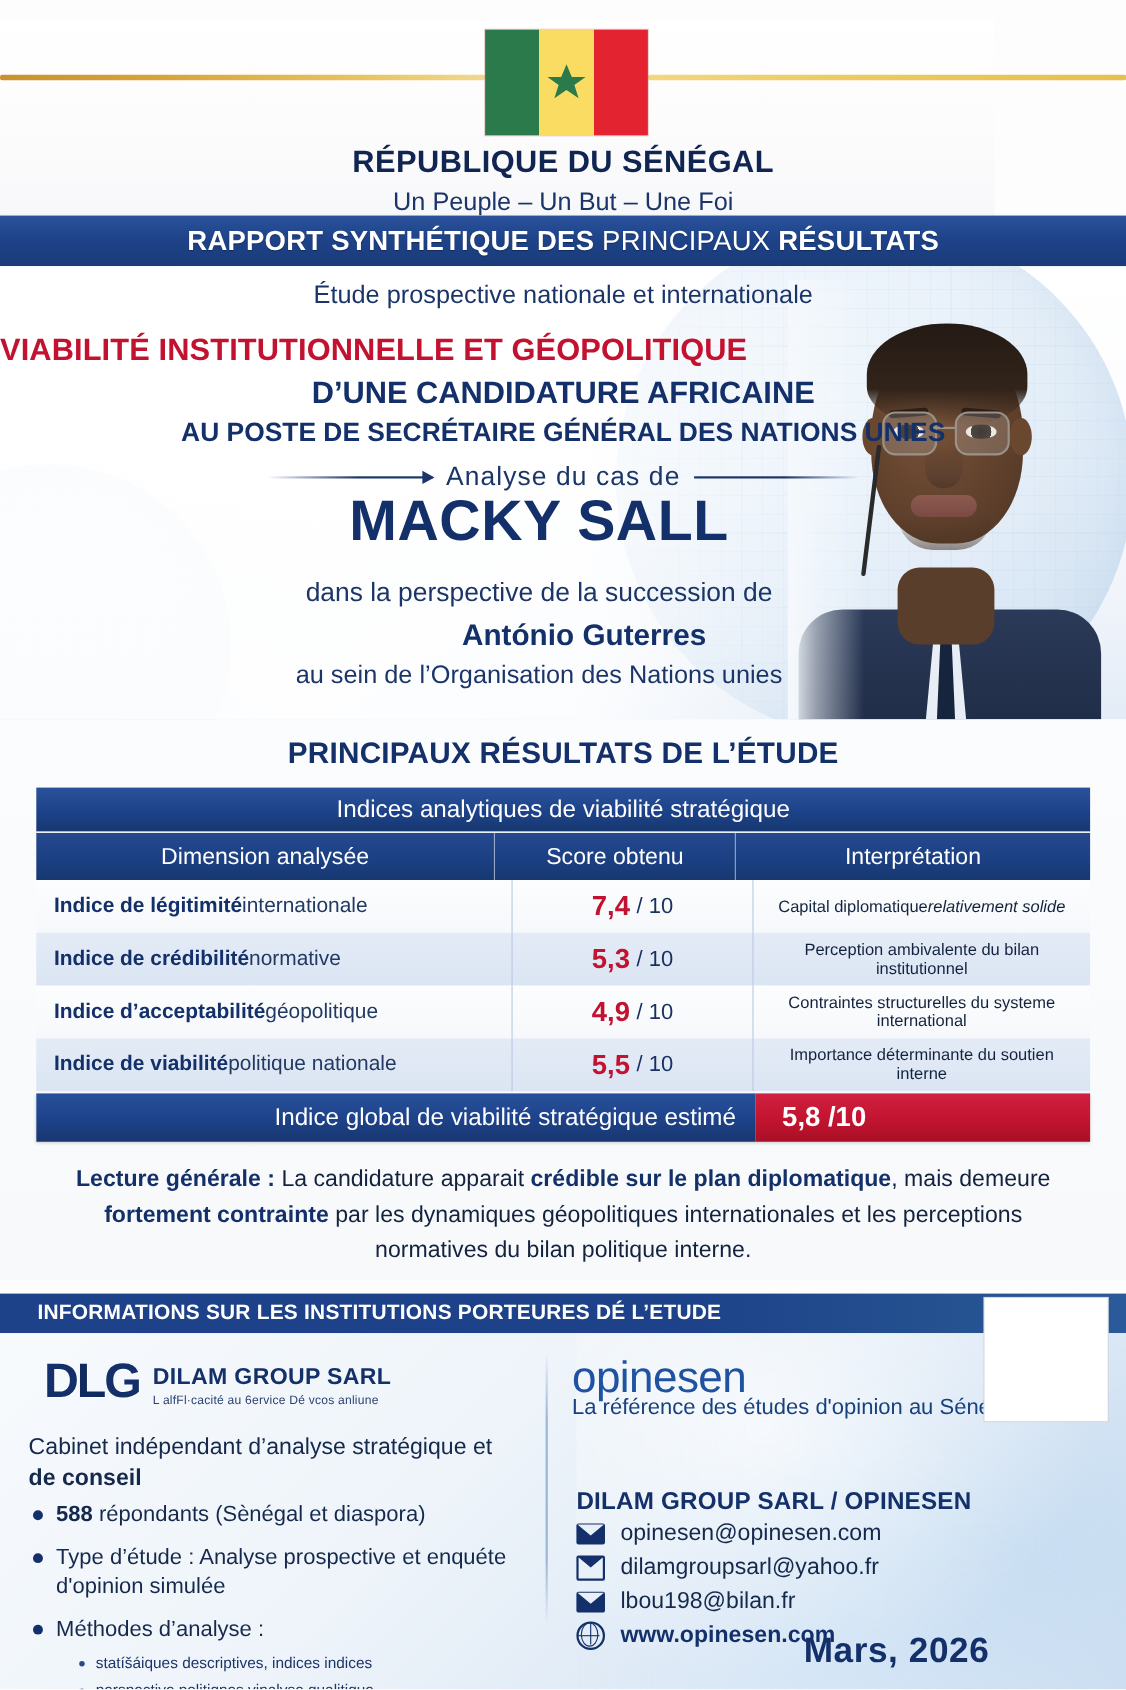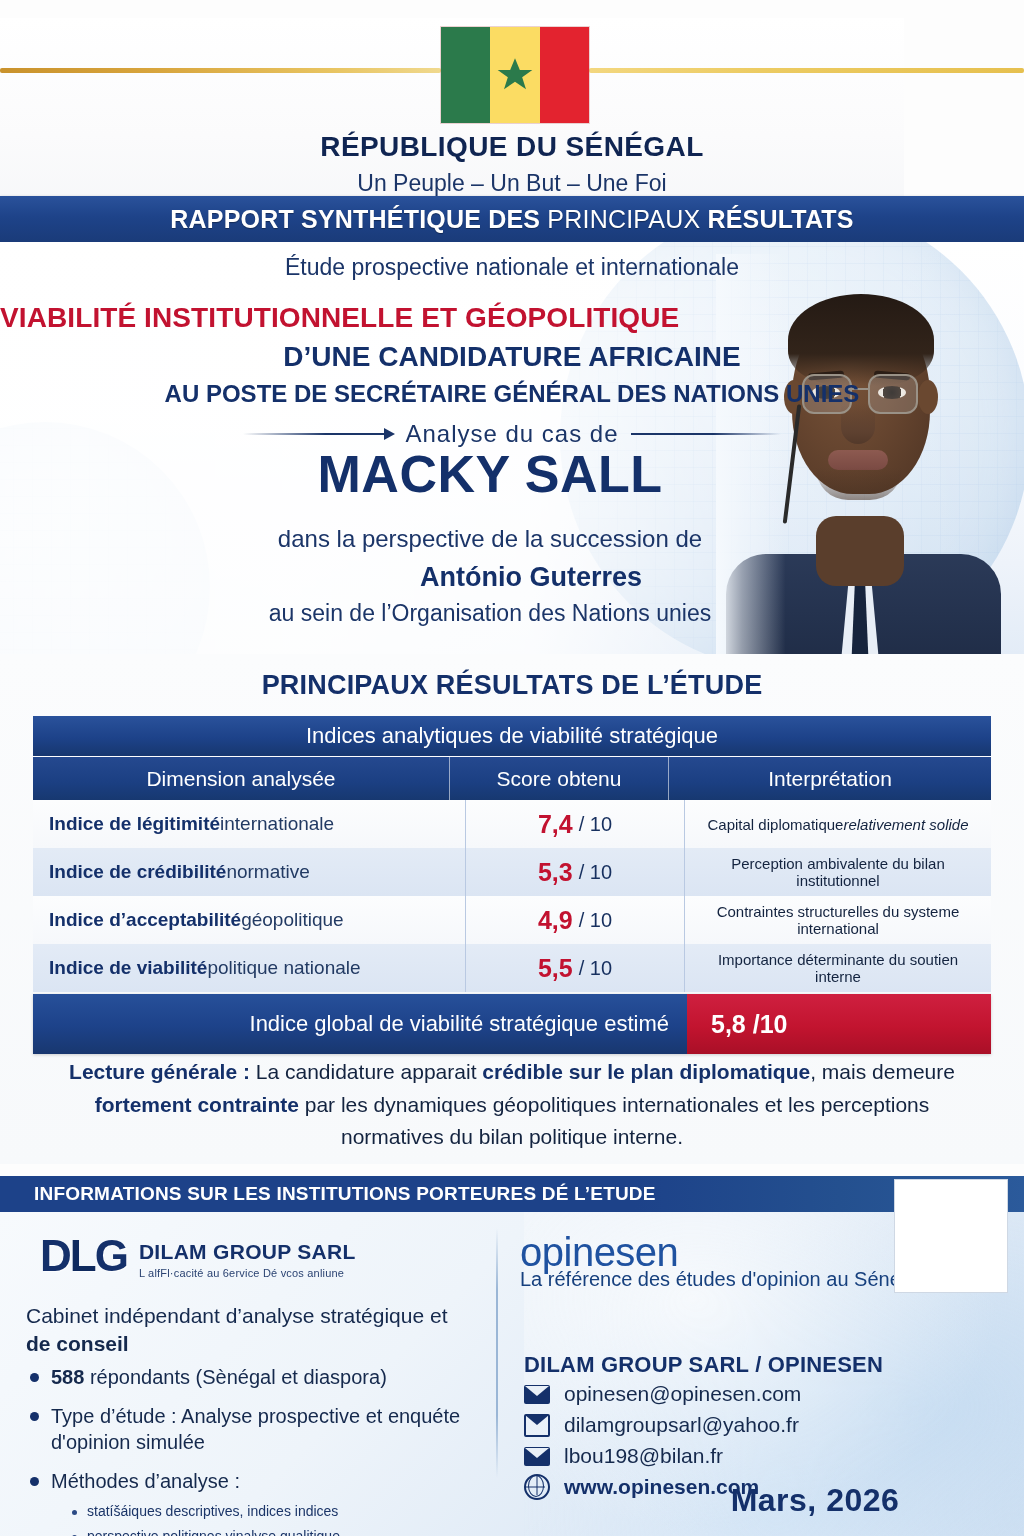--- a/index.html
+++ b/index.html
@@ -132,21 +132,21 @@
   .row .c{display:flex;align-items:center;}
   .row .c1{padding-left:16px;font-size:19px;color:#14306a;border-right:1px solid #b9c9e2;}
   .row .c1 b{font-weight:bold;}
   .row .c1 span{font-weight:400;color:#223a63;}
   .row .c2{justify-content:center;border-right:1px solid #b9c9e2;}
   .score{font-size:25px;font-weight:bold;color:#c21230;}
   .outof{font-size:20px;color:#17305f;margin-left:6px;font-weight:400;}
   .row .c3{justify-content:center;font-size:15px;color:#13233f;padding:0 8px;text-align:center;}
   .row .c3 i{font-style:italic;}
 
-  .globalbar{position:absolute;left:33px;top:340px;width:958px;height:60px;display:flex;
+  .globalbar{position:absolute;left:33px;top:340px;width:958px;height:44px;display:flex;
     box-shadow:0 1px 3px rgba(0,0,0,.18);}
   .gb-left{flex:1;background:linear-gradient(180deg,#27509a 0%,#1d4289 55%,#18376f 100%);
     display:flex;align-items:center;justify-content:flex-end;padding-right:18px;
     color:#fff;font-size:22px;}
   .gb-right{width:280px;background:linear-gradient(180deg,#cf2040 0%,#c2142f 55%,#a90f27 100%);
     display:flex;align-items:center;padding-left:24px;color:#fff;font-size:25px;font-weight:bold;}
 
   .lecture{position:absolute;left:42px;top:402px;width:940px;text-align:center;
     font-size:21px;line-height:1.55;color:#13233f;}
   .lecture b{color:#14306a;font-weight:bold;}

